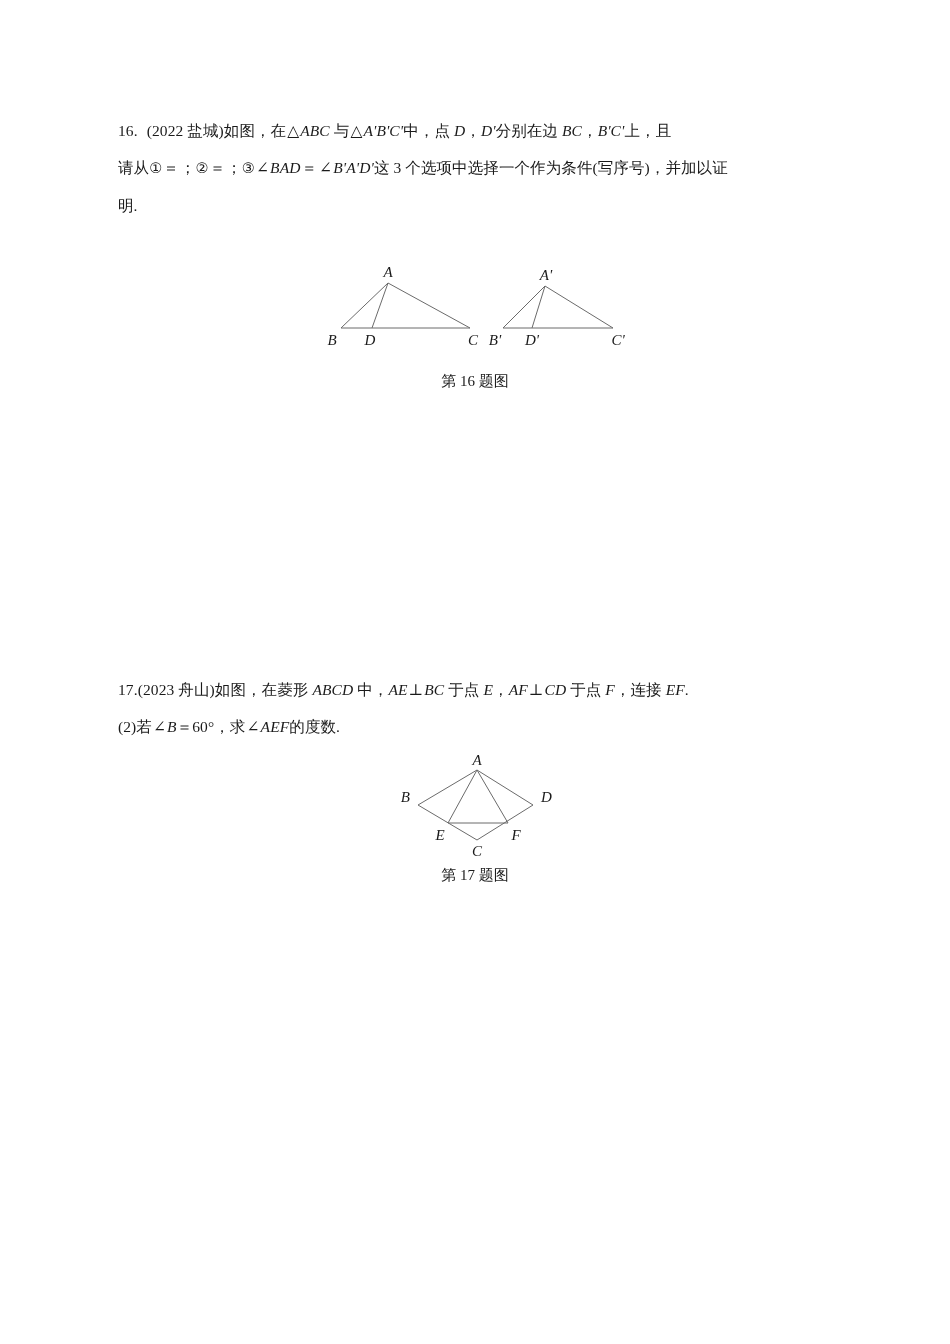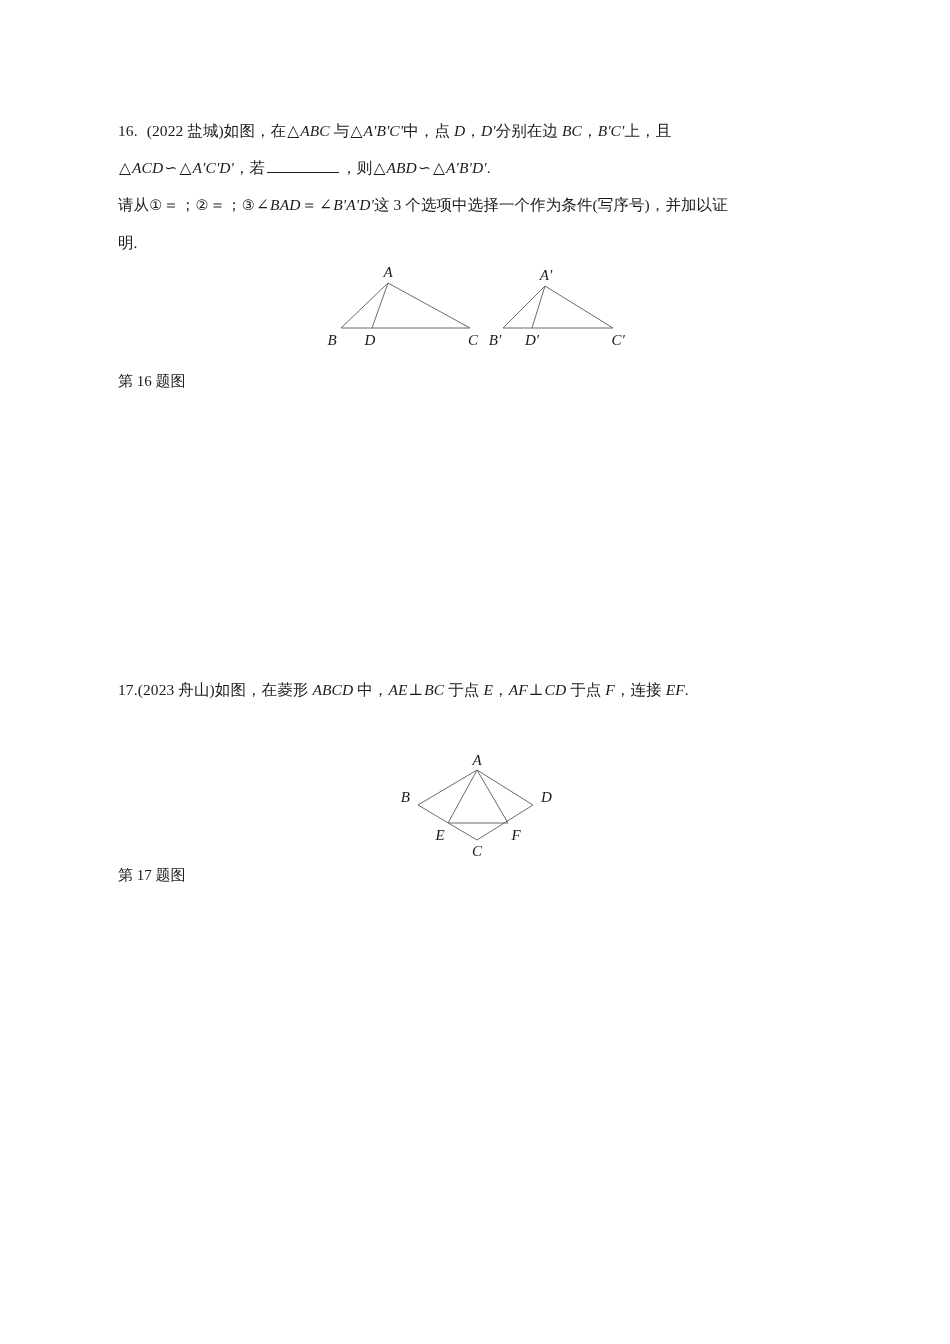--- a/index.html
+++ b/index.html
@@ -56,20 +56,21 @@
     font-size: 14.5px;
     font-style: normal;
   }
 
   
   .figwrap {
     position: relative;
     width: 714px;
   }
   .fig-caption {
+    text-align: center;
     font-size: 15px;
     font-family: "Liberation Serif", "DejaVu Serif", serif;
   }
   svg { display: block; }
   .glabel {
     font-family: "Liberation Serif", "DejaVu Serif", serif;
     font-style: italic;
     font-size: 15px;
     fill: #1a1a1a;
   }
@@ -93,23 +94,20 @@
 
 <div class="page">
 
   <div class="sec16-text">
 
     <div class="qline first">
       <span class="mn">16.</span>
       <span class="sp"></span><span class="cn">(2022 盐城)</span><span class="cn">如图，在</span><span class="op">△</span><span class="mi">ABC</span><span class="cn"> 与</span><span class="op">△</span><span class="mi">A'B'C'</span><span class="cn">中，点 </span><span class="mi">D</span><span class="cn">，</span><span class="mi">D'</span><span class="cn">分别在边 </span><span class="mi">BC</span><span class="cn">，</span><span class="mi">B'C'</span><span class="cn">上，且</span>
     </div>
 
-    <div class="qline">
-      <span class="op">△</span><span class="mi">ACD</span><span class="op">∽</span><span class="op">△</span><span class="mi">A'C'D'</span><span class="cn">，若</span><span class="blank"></span><span class="cn">，则</span><span class="op">△</span><span class="mi">ABD</span><span class="op">∽</span><span class="op">△</span><span class="mi">A'B'D'</span><span class="mn">.</span>
-    </div>
 
     <div class="qline">
       <span class="cn">请从</span><span class="circnum">①</span><span class="op">＝</span><span class="cn">；</span><span class="circnum">②</span><span class="op">＝</span><span class="cn">；</span><span class="circnum">③</span><span class="op">∠</span><span class="mi">BAD</span><span class="op">＝</span><span class="op">∠</span><span class="mi">B'A'D'</span><span class="cn">这 3 个选项中选择一个作为条件(写序号)，并加以证</span>
     </div>
 
     <div class="qline">
       <span class="cn">明.</span>
     </div>
   </div>
 
@@ -140,20 +138,23 @@
     <div class="fig-caption">第 16 题图</div>
   </div>
 
   <div class="sec17-text">
 
     <div class="qline first">
       <span class="mn">17.</span><span class="cn">(2023 舟山)</span><span class="cn">如图，在菱形 </span><span class="mi">ABCD</span><span class="cn"> 中，</span><span class="mi">AE</span><span class="op">⊥</span><span class="mi">BC</span><span class="cn"> 于点 </span><span class="mi">E</span><span class="cn">，</span><span class="mi">AF</span><span class="op">⊥</span><span class="mi">CD</span><span class="cn"> 于点 </span><span class="mi">F</span><span class="cn">，连接 </span><span class="mi">EF</span><span class="mn">.</span>
     </div>
 
 
+    <div class="qline">
+      <span class="cn">(2)若</span><span class="op">∠</span><span class="mi">B</span><span class="mn">＝60°</span><span class="cn">，求</span><span class="op">∠</span><span class="mi">AEF</span><span class="cn">的度数.</span>
+    </div>
   </div>
 
   <div class="sec17-fig figwrap">
     <svg width="714" height="110" viewBox="0 0 714 110">
 
       <g>
         <path class="fline" d="M359 18 L300 53 L359 88 L415 53 Z"></path>
         <path class="fline" d="M359 18 L330 71"></path>
         <path class="fline" d="M359 18 L390 71"></path>
         <path class="fline" d="M330 71 L390 71"></path>

